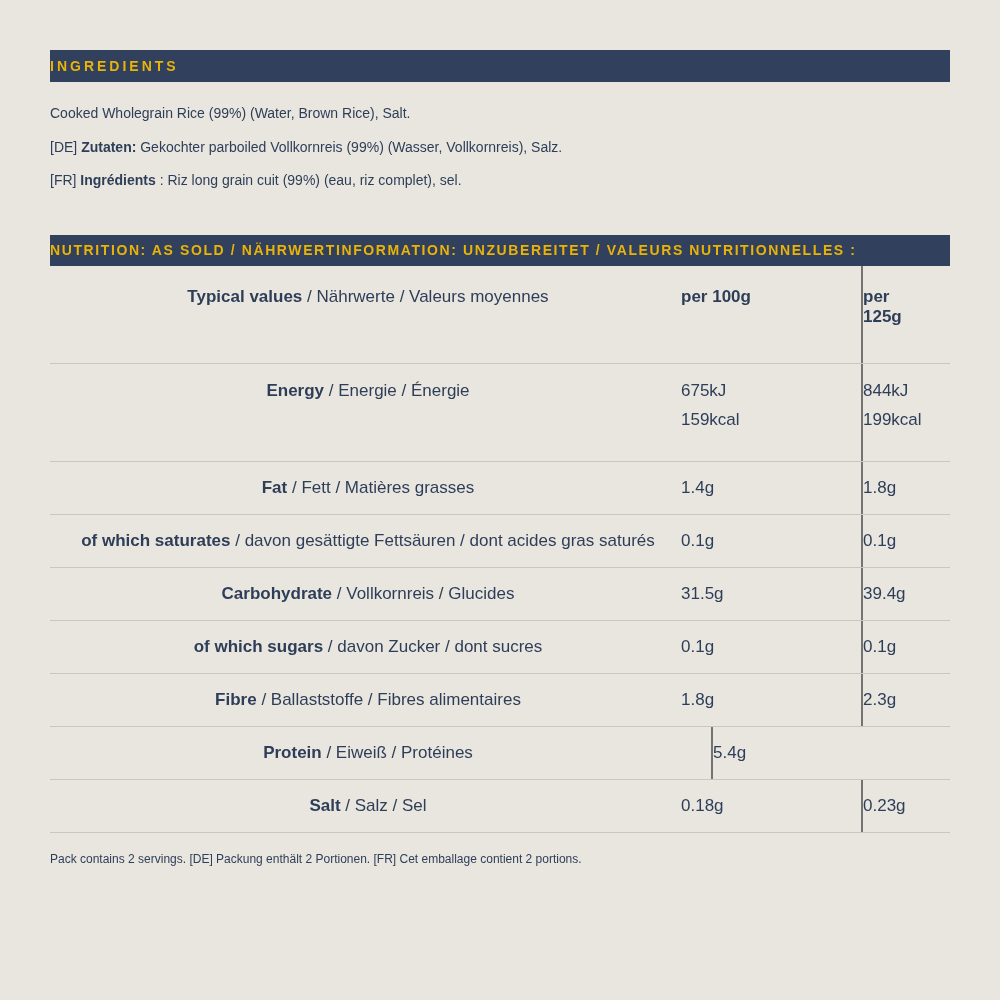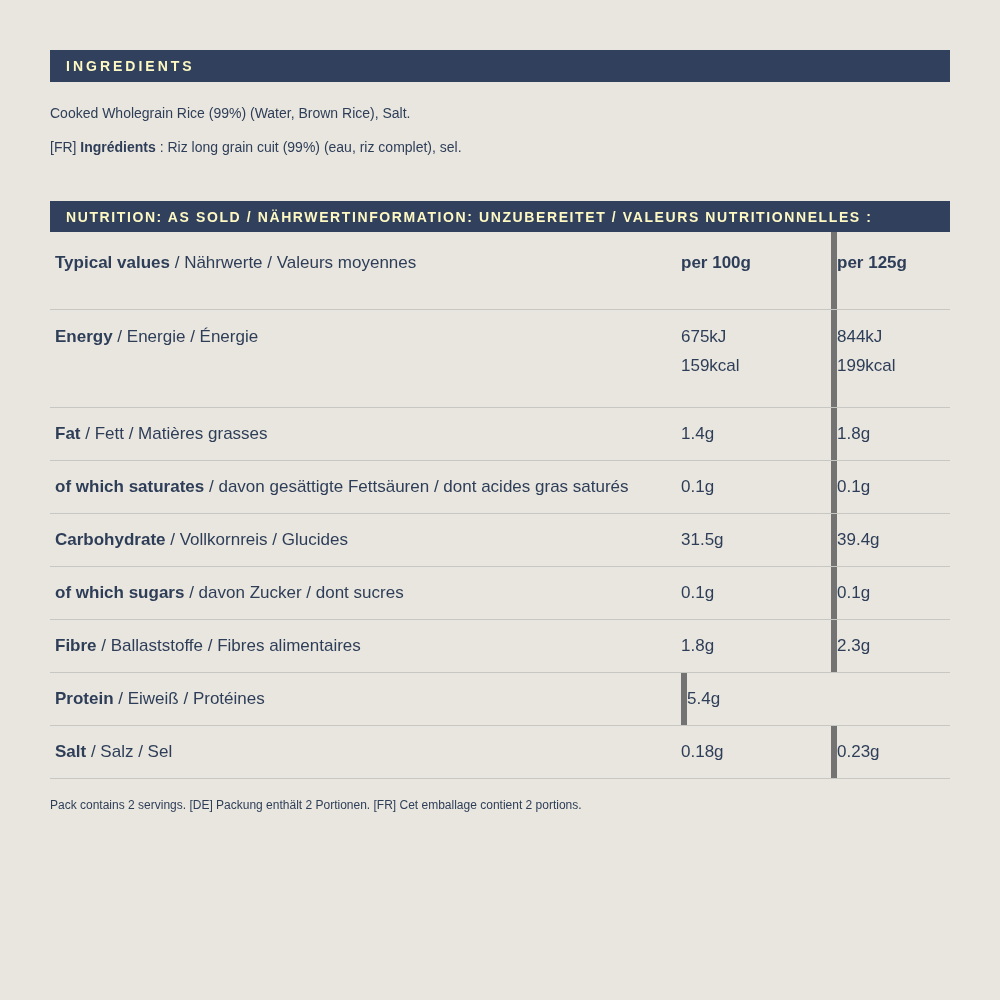--- a/index.html
+++ b/index.html
@@ -16,25 +16,25 @@
   }
   .page {
     box-sizing: border-box;
     width: 1000px;
     height: 1000px;
     padding: 50px 50px 0 50px;
   }
   
   .bar {
     background: #31405c;
-    color: #fef9c3;
+    color: #eab308;
     height: 32px;
     display: flex;
     align-items: center;
-    padding: 0 16px;
+    padding: 0 0;
     box-sizing: border-box;
     font-size: 14px;
     font-weight: bold;
   }
   .bar.ingredients-bar span { letter-spacing: 3px; }
   .bar.nutrition-bar { margin-top: 37px; height: 31px; }
   .bar.nutrition-bar span { letter-spacing: 1.6px; }
   
   .ing-block {
     margin-top: 15px;
@@ -46,23 +46,23 @@
   
   .ntable { width: 100%; }
   .row {
     display: grid;
     grid-template-columns: 1fr 150px 119px;
     border-bottom: 1px solid #c7c7c4;
     font-size: 17px;
     line-height: 20px;
   }
   .cell { box-sizing: border-box; }
-  .cell.label { padding-left: 5px; }
+  .cell.label { padding-left: 5px; text-align: center; }
   .cell.val { text-align: left; padding-right: 18px; }
-  .cell.c3 { border-left: 6px solid #737373; padding-right: 19px; }
+  .cell.c3 { border-left: 2px solid #737373; padding-right: 19px; margin-left: 30px; }
   .cell b { font-weight: 700; }
   .row.header-row .cell { padding-top: 21px; padding-bottom: 36px; }
   .row.header-row .val { font-weight: 700; }
   .row.energy-row .cell { padding-top: 12px; padding-bottom: 27px; line-height: 29px; }
   .row.energy-row .val span { display: block; }
   .row.std .cell { padding-top: 16px; padding-bottom: 16px; }
   
   .footnote {
     margin: 16px 0 0 0;
     font-size: 12px;
@@ -73,20 +73,21 @@
 <body>
 
 <div class="page">
 
   <div class="bar ingredients-bar">
     <span>INGREDIENTS</span>
   </div>
 
   <div class="ing-block">
     <p><span>Cooked Wholegrain Rice (99%) (Water, Brown Rice), Salt.</span></p>
+    <p><span>[DE] </span><b>Zutaten:</b><span> Gekochter parboiled Vollkornreis (99%) (Wasser, Vollkornreis), Salz.</span></p>
     <p><span>[FR] </span><b>Ingrédients</b><span> : Riz long grain cuit (99%) (eau, riz complet), sel.</span></p>
   </div>
 
   <div class="bar nutrition-bar">
     <span>NUTRITION: AS SOLD / NÄHRWERTINFORMATION: UNZUBEREITET / VALEURS NUTRITIONNELLES :</span>
   </div>
 
   <div class="ntable">
 
     <div class="row header-row">

